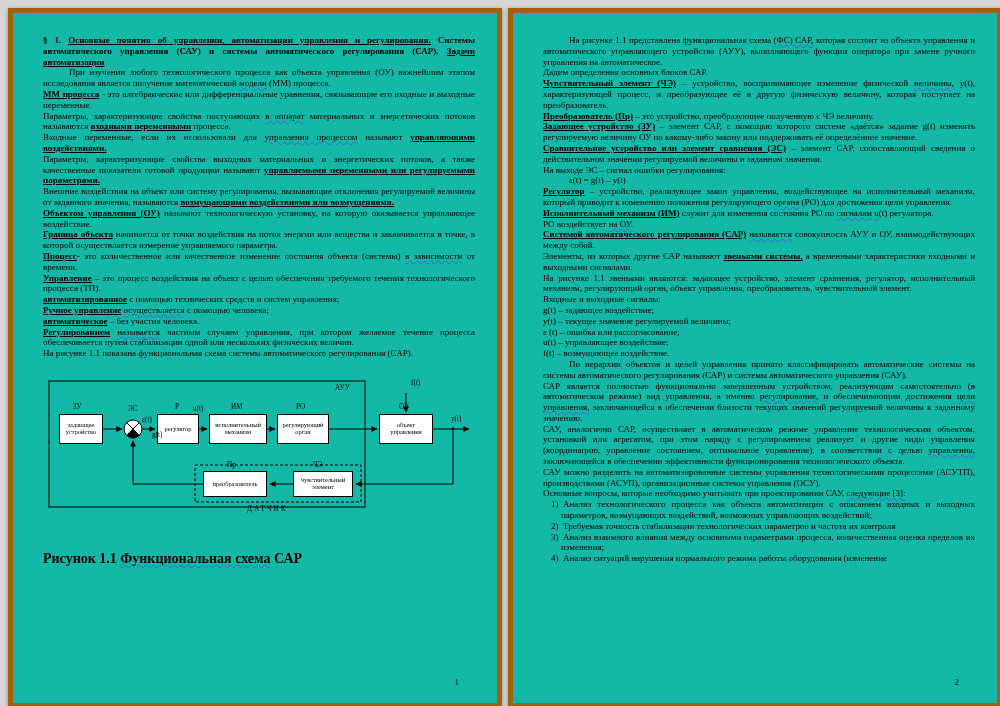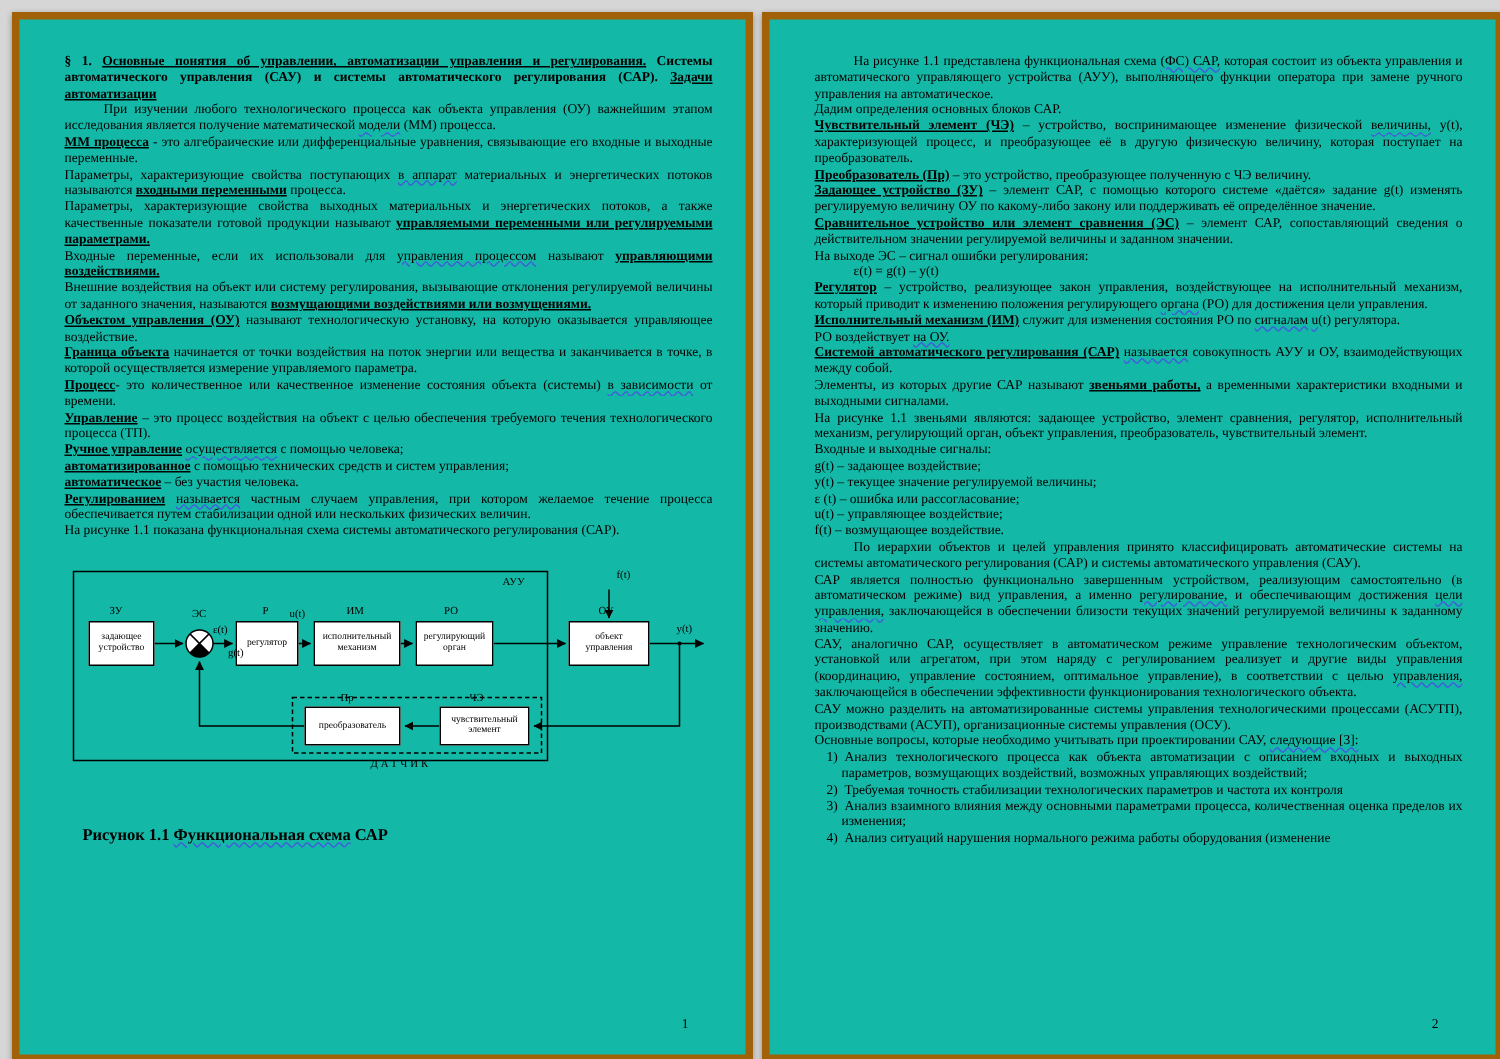--- a/index.html
+++ b/index.html
@@ -17,43 +17,43 @@
   .b{font-weight:bold;}
   .u{text-decoration:underline;}
   .w{text-decoration:underline;text-decoration-style:wavy;text-decoration-color:#3c64d8;text-decoration-thickness:1px;}
   .pagenum{position:absolute;bottom:16px;right:38px;font-size:9px;}
   
   .diagram{position:relative;width:432px;height:174px;margin:8px 0 2px 0;font-size:7px;}
   .diagram svg{position:absolute;left:0;top:0;}
   .dblock{position:absolute;border:1px solid #000;display:flex;align-items:center;justify-content:center;
           text-align:center;font-size:6.4px;line-height:1.05;padding:1px;box-sizing:border-box;background:#fff;}
   .dlabel{position:absolute;font-size:7.2px;white-space:nowrap;}
-  .caption{margin-top:10px;font-size:11px;margin-left:12px;}
+  .caption{margin-top:10px;font-size:14px;}
 </style>
 </head>
 <body>
 
 <div class="desktop">
 
   <div class="page" id="page1">
     <div class="content">
       <div id="p1-paras">
           <div class="para"><span class="b">§ 1. </span><span class="b u">Основные понятия об управлении, автоматизации управления и регулирования.</span><span class="b"> Системы автоматического управления (САУ) и системы автоматического регулирования (САР). </span><span class="b u">Задачи автоматизации</span></div>
           <div class="para ind"><span>При изучении любого технологического процесса как объекта управления (ОУ) важнейшим этапом исследования является получение математической </span><span class="w">модели</span><span> (ММ) процесса.</span></div>
           <div class="para"><span class="b u">ММ процесса</span><span> - это алгебраические или дифференциальные уравнения, связывающие его входные и выходные переменные.</span></div>
           <div class="para"><span>Параметры, характеризующие свойства поступающих </span><span class="w">в аппарат</span><span> материальных и энергетических потоков называются </span><span class="b u">входными переменными</span><span> процесса.</span></div>
+          <div class="para"><span>Входные переменные, если их использовали для </span><span class="w">управления процессом</span><span> называют </span><span class="b u">управляющими воздействиями.</span></div>
           <div class="para"><span>Параметры, характеризующие свойства выходных материальных и энергетических потоков, а также качественные показатели готовой продукции называют </span><span class="b u">управляемыми переменными или регулируемыми параметрами.</span></div>
-          <div class="para"><span>Входные переменные, если их использовали для </span><span class="w">управления процессом</span><span> называют </span><span class="b u">управляющими воздействиями.</span></div>
           <div class="para"><span>Внешние воздействия на объект или систему регулирования, вызывающие отклонения регулируемой величины от заданного значения, называются </span><span class="b u">возмущающими воздействиями или возмущениями.</span></div>
           <div class="para"><span class="b u">Объектом управления (ОУ)</span><span> называют технологическую установку, на которую оказывается управляющее воздействие.</span></div>
           <div class="para"><span class="b u">Граница объекта</span><span> начинается от точки воздействия на поток энергии или вещества и заканчивается в точке, в которой осуществляется измерение управляемого параметра.</span></div>
           <div class="para"><span class="b u">Процесс</span><span>- это количественное или качественное изменение состояния объекта (системы) </span><span class="w">в зависимости</span><span> от времени.</span></div>
           <div class="para"><span class="b u">Управление</span><span> – это процесс воздействия на объект с целью обеспечения требуемого течения технологического процесса (ТП).</span></div>
+          <div class="para"><span class="b u">автоматизированное</span><span> с помощью технических средств и систем управления;</span></div>
           <div class="para"><span class="b u">Ручное управление</span><span> </span><span class="w">осуществляется</span><span> с помощью человека;</span></div>
-          <div class="para"><span class="b u">автоматизированное</span><span> с помощью технических средств и систем управления;</span></div>
           <div class="para"><span class="b u">автоматическое</span><span> – без участия человека.</span></div>
           <div class="para"><span class="b u">Регулированием</span><span> </span><span class="w">называется</span><span> частным случаем управления, при котором желаемое течение процесса обеспечивается путем стабилизации одной или нескольких физических величин.</span></div>
           <div class="para"><span>На рисунке 1.1 показана функциональная схема системы автоматического регулирования (САР).</span></div>
         </div>
 
       <div class="diagram">
         <svg width="432" height="174" viewBox="0 0 432 174">
           <defs>
             <marker id="ah" markerWidth="7" markerHeight="7" refX="5.6" refY="3" orient="auto">
               <path d="M0,0 L6,3 L0,6 Z" fill="#000"></path>
@@ -123,21 +123,21 @@
           <div class="para"><span class="b u">Чувствительный элемент (ЧЭ)</span><span> – устройство, воспринимающее изменение физической </span><span class="w">величины,</span><span> y(t), характеризующей процесс, и преобразующее её в другую физическую величину, которая поступает на преобразователь.</span></div>
           <div class="para"><span class="b u">Преобразователь (Пр)</span><span> – это устройство, преобразующее полученную с ЧЭ величину.</span></div>
           <div class="para"><span class="b u">Задающее устройство (ЗУ)</span><span> – элемент САР, с помощью которого системе «даётся» задание g(t) изменять регулируемую величину ОУ по какому-либо закону или поддерживать её определённое значение.</span></div>
           <div class="para"><span class="b u">Сравнительное устройство или элемент сравнения (ЭС)</span><span> – элемент САР, сопоставляющий сведения о действительном значении регулируемой величины и заданном значении.</span></div>
           <div class="para"><span>На выходе ЭС – сигнал ошибки регулирования:</span></div>
           <div class="para formula"><span>ε(t) = g(t) – y(t)</span></div>
           <div class="para"><span class="b u">Регулятор</span><span> – устройство, реализующее закон управления, воздействующее на исполнительный механизм, который приводит к изменению положения регулирующего </span><span class="w">органа</span><span> (РО) для достижения цели управления.</span></div>
           <div class="para"><span class="b u">Исполнительный механизм (ИМ)</span><span> служит для изменения состояния РО по </span><span class="w">сигналам</span><span> </span><span class="w">u</span><span>(t) регулятора.</span></div>
           <div class="para"><span>РО воздействует </span><span class="w">на ОУ.</span></div>
           <div class="para"><span class="b u">Системой автоматического регулирования (САР)</span><span> </span><span class="w">называется</span><span> совокупность АУУ и ОУ, взаимодействующих между собой.</span></div>
-          <div class="para"><span>Элементы, из которых другие САР называют </span><span class="b u">звеньями работы,</span><span> а временными характеристики входными и выходными сигналами.</span></div>
+          <div class="para"><span>Элементы, из которых другие САР называют </span><span class="b u">звеньями системы,</span><span> а временными характеристики входными и выходными сигналами.</span></div>
           <div class="para"><span>На рисунке 1.1 звеньями являются: задающее устройство, элемент сравнения, регулятор, исполнительный механизм, регулирующий орган, объект управления, преобразователь, чувствительный элемент.</span></div>
           <div class="para"><span>Входные и выходные сигналы:</span></div>
           <div class="para"><span>g(t) – задающее воздействие;</span></div>
           <div class="para"><span>y(t) – текущее значение регулируемой величины;</span></div>
           <div class="para"><span>ε (t) – ошибка или рассогласование;</span></div>
           <div class="para"><span>u(t) – управляющее воздействие;</span></div>
           <div class="para"><span>f(t) – возмущающее воздействие.</span></div>
           <div class="para ind"><span>По иерархии объектов и целей управления принято классифицировать автоматические системы на системы автоматического регулирования (САР) и системы автоматического управления (САУ).</span></div>
           <div class="para"><span>САР является полностью функционально завершенным устройством, реализующим самостоятельно (в автоматическом режиме) вид управления, а именно </span><span class="w">регулирование,</span><span> и обеспечивающим достижения </span><span class="w">цели управления,</span><span> заключающейся в обеспечении близости текущих значений регулируемой величины к заданному значению.</span></div>
           <div class="para"><span>САУ, аналогично САР, осуществляет в автоматическом режиме управление технологическим объектом, установкой или агрегатом, при этом наряду с регулированием реализует и другие виды управления (координацию, управление состоянием, оптимальное управление), в соответствии с целью </span><span class="w">управления,</span><span> заключающейся в обеспечении эффективности функционирования технологического объекта.</span></div>

